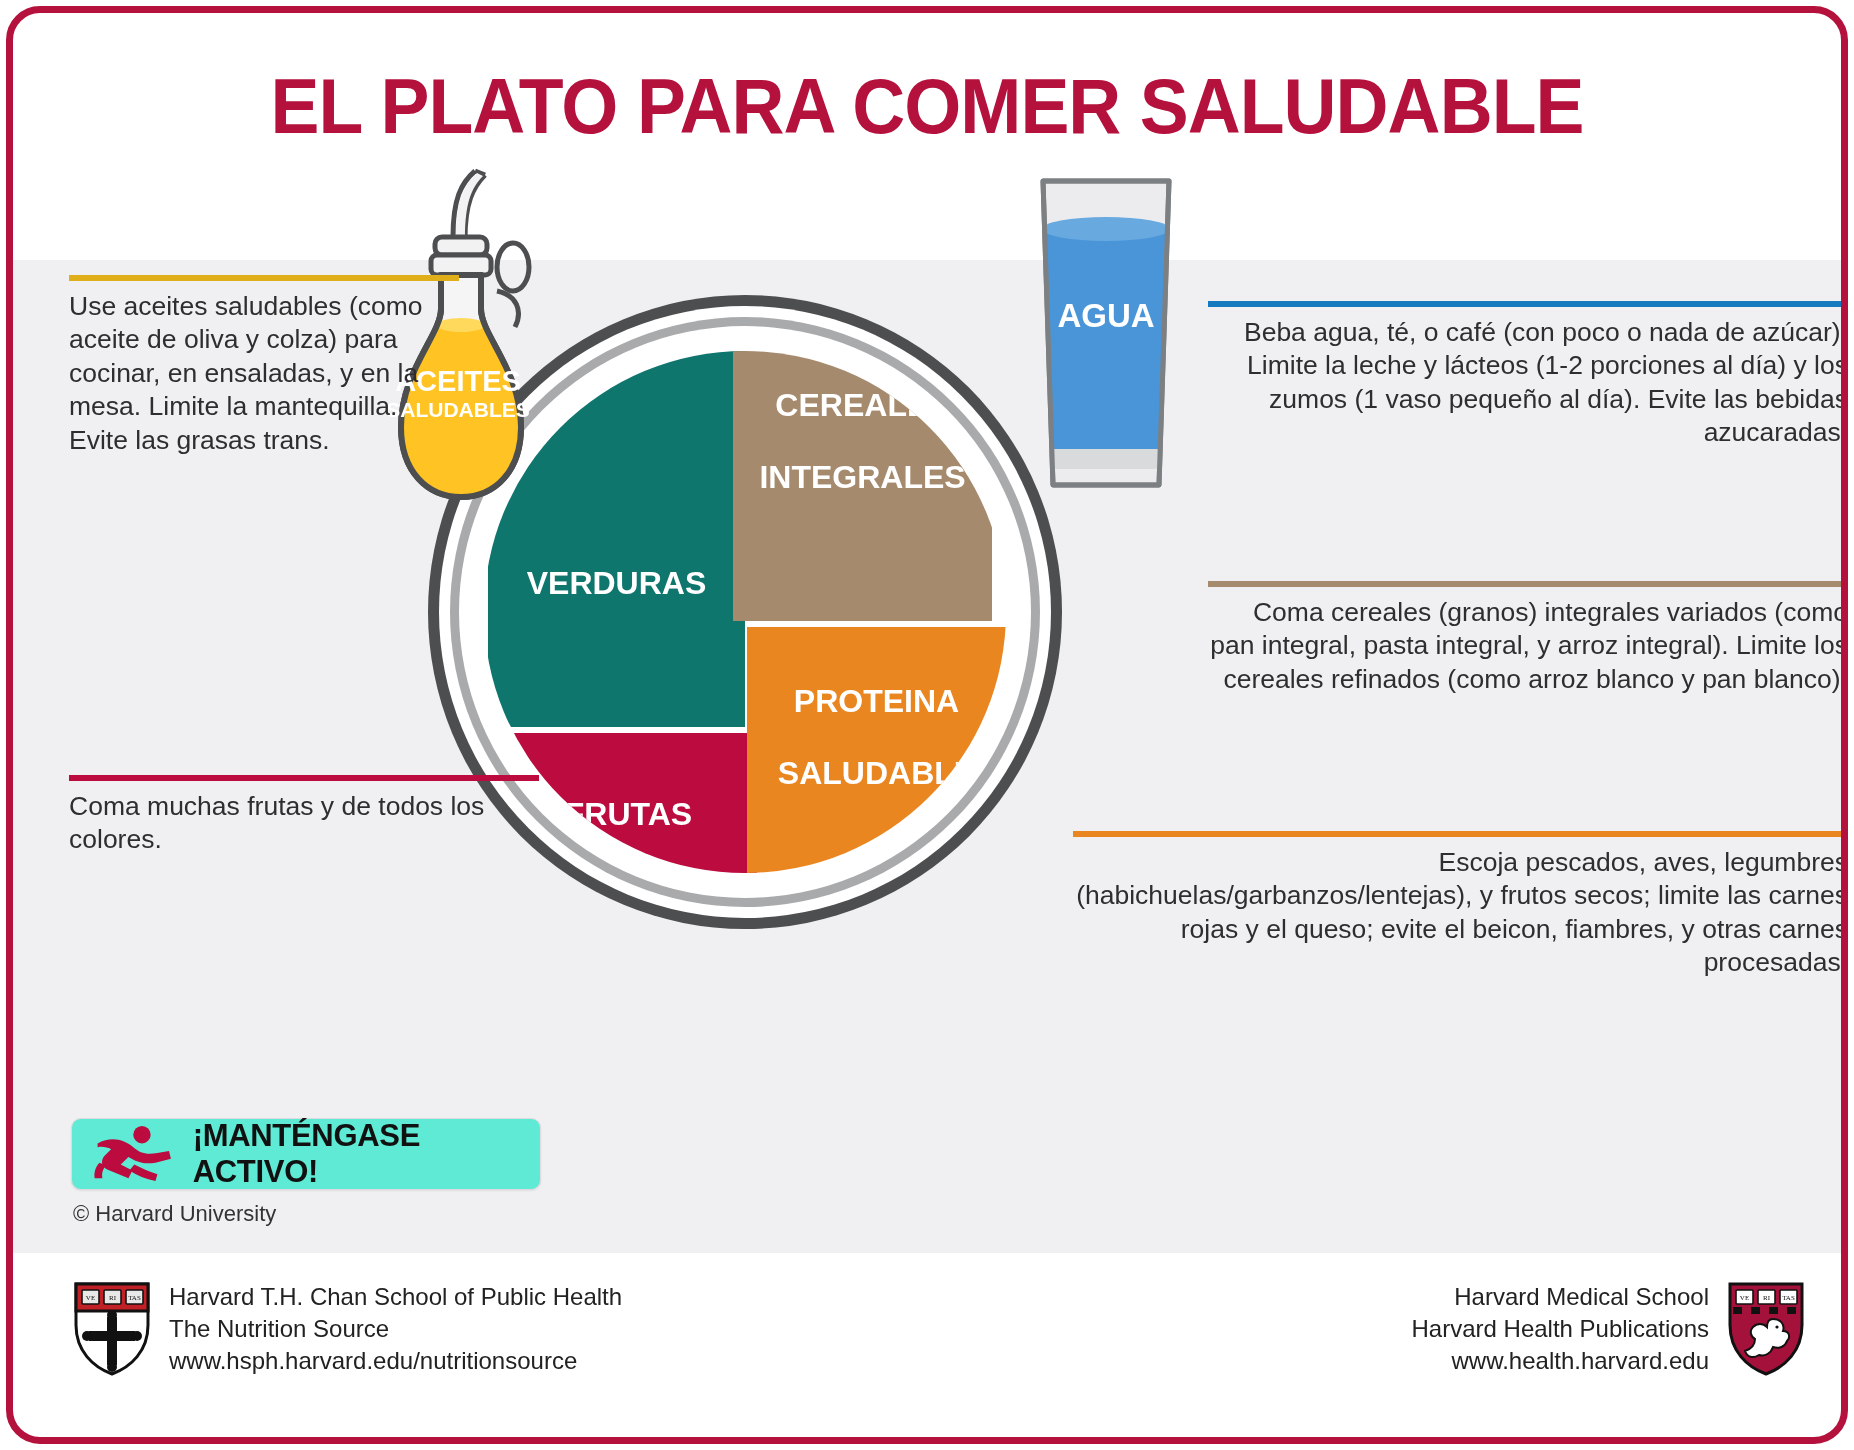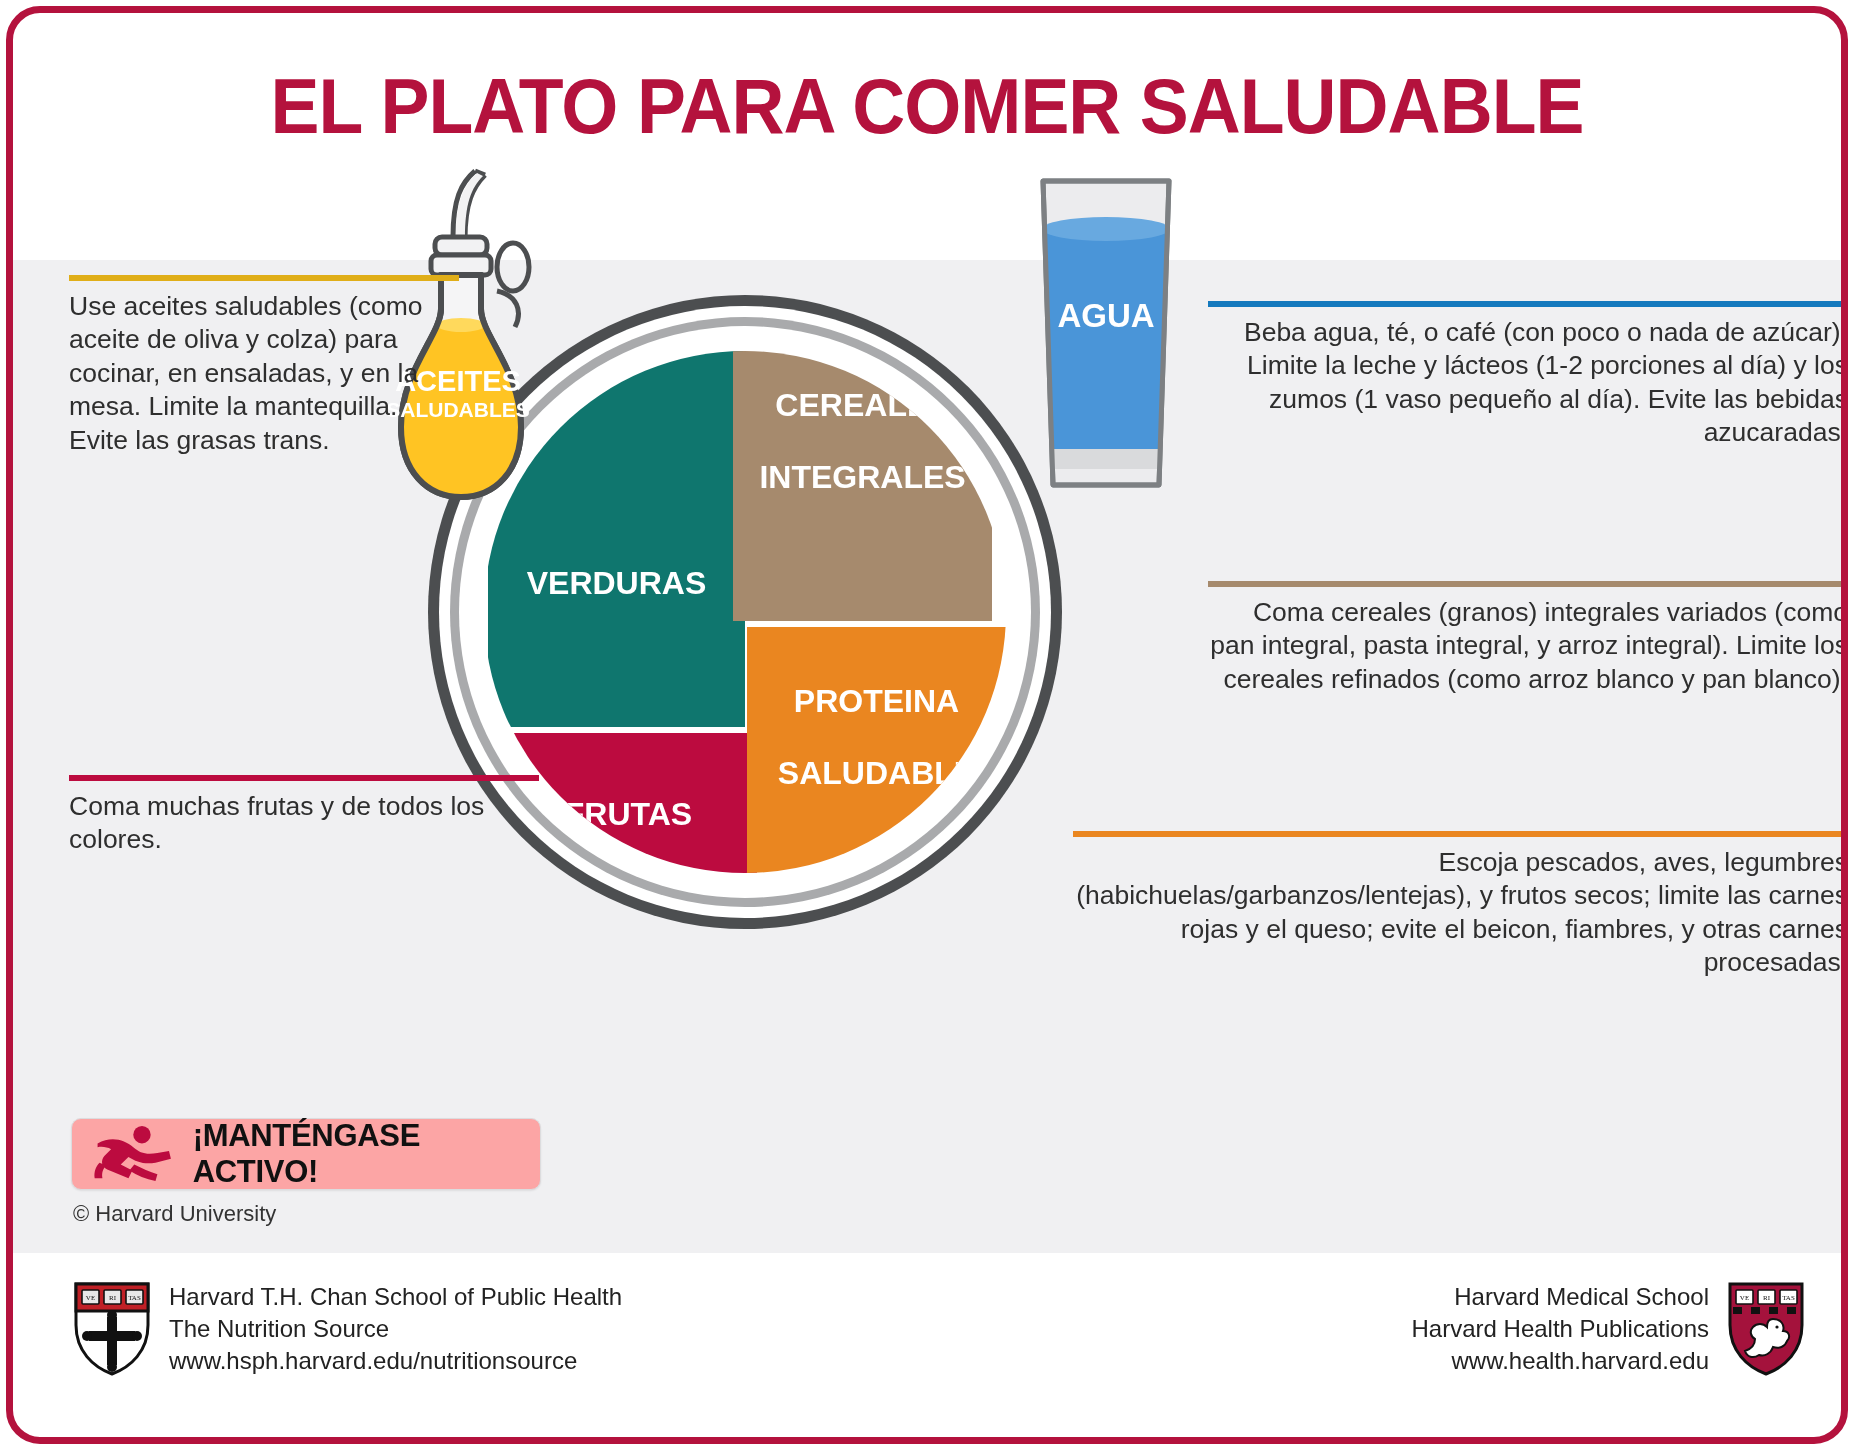--- a/index.html
+++ b/index.html
@@ -120,21 +120,21 @@
   #c-water .rule { background:#1479BE; }
   #c-grain   { left:1195px; top:568px; width:640px; }
   #c-grain .rule { background:#A68A6D; }
   #c-protein { left:1060px; top:818px; width:775px; }
   #c-protein .rule { background:#EA8620; }
 
   
   #active-badge {
     position:absolute; left:58px; top:1105px;
     width:470px; height:72px;
-    background:#fca5a5; border:1px solid #DCDCDE; border-radius:10px;
+    background:#5eead4; border:1px solid #DCDCDE; border-radius:10px;
     display:flex; align-items:center; gap:14px; padding-left:14px;
     box-shadow: 0 1px 2px rgba(0,0,0,.08);
   }
   #active-badge .txt {
     font-size:31px; font-weight:bold; color:#111; letter-spacing:-0.3px;
   }
   #copyright {
     position:absolute; left:60px; top:1188px;
     font-size:22px; color:#333;
   }

